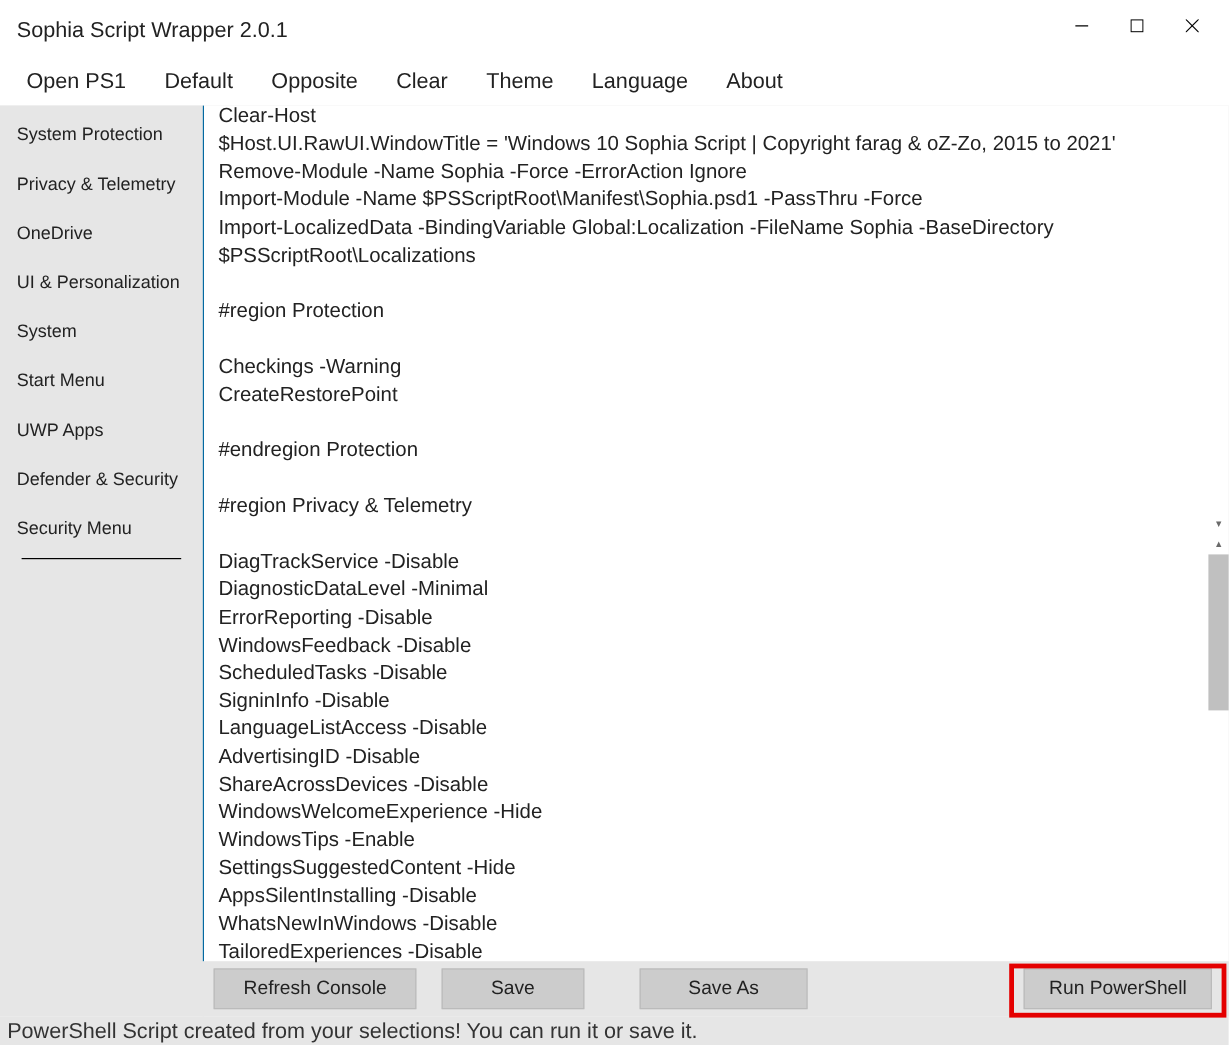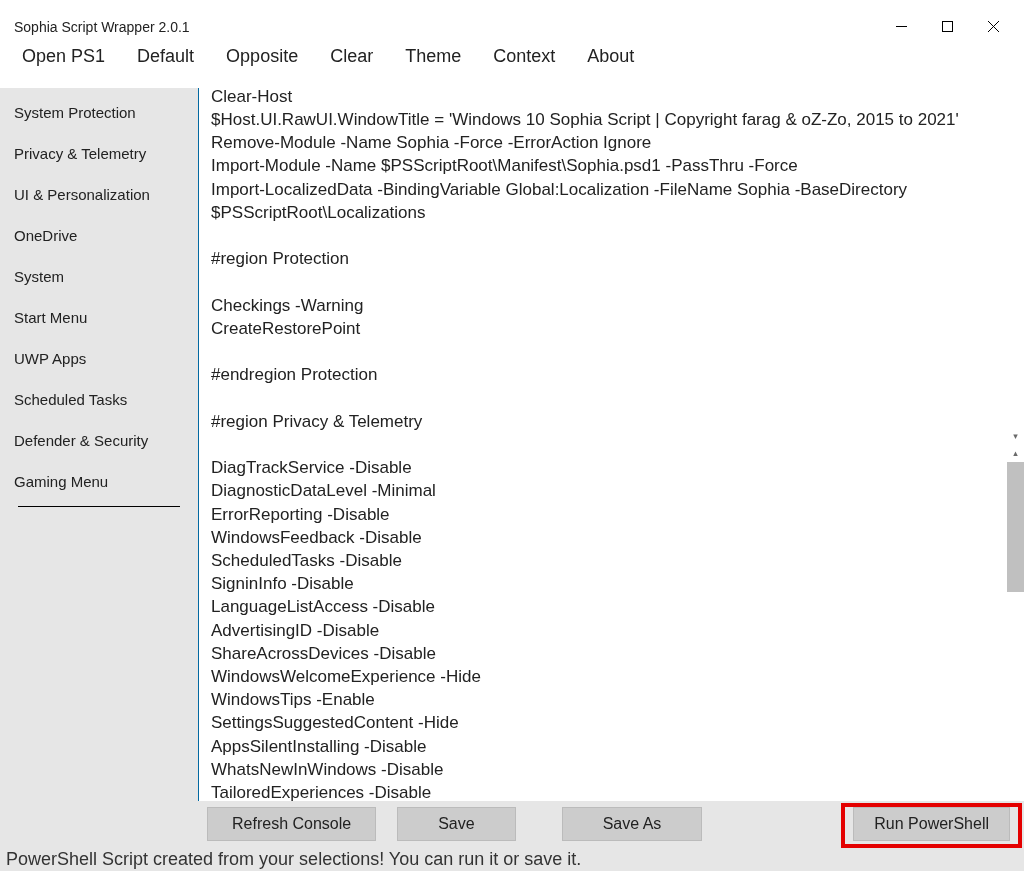--- a/index.html
+++ b/index.html
@@ -12,23 +12,23 @@
       background: #fff;
       width: 1024px;
       height: 871px;
       overflow: hidden;
       display: flex;
       flex-direction: column;
     }
     .titlebar {
       height: 36px;
       display: flex;
-      align-items: center;
+      align-items: flex-end;
       padding: 17px 8px 0 14px;
-      font-size: 14px;
+      font-size: 18px;
       color: #222;
     }
     .titlebar-title {
       flex: 1;
     }
     .titlebar-controls {
       display: flex;
     }
     .titlebar-btn {
       width: 46px;
@@ -39,39 +39,39 @@
       font-size: 14px;
       color: #000;
     }
     .titlebar-btn svg {
       width: 11px;
       height: 11px;
     }
     .menubar {
       height: 52px;
       display: flex;
-      align-items: flex-start;
+      align-items: flex-end;
       padding: 0 6px;
       gap: 0;
     }
     .menubar-item {
       padding: 10px 16px;
       font-size: 18px;
       color: #222;
       cursor: default;
       white-space: nowrap;
     }
     .main {
       flex: 1;
       display: flex;
       background: #e6e6e6;
       min-height: 0;
     }
     .sidebar {
-      width: 198px;
+      width: 169px;
       background: #e6e6e6;
       padding: 4px 0;
       overflow-y: auto;
     }
     .sidebar-item {
       padding: 12px 14px;
       font-size: 15px;
       color: #222;
       cursor: default;
       background: #e6e6e6;
@@ -203,36 +203,35 @@
     </div>
   </div>
 </div>
 
 <div class="menubar">
   <div class="menubar-item">Open PS1</div>
   <div class="menubar-item">Default</div>
   <div class="menubar-item">Opposite</div>
   <div class="menubar-item">Clear</div>
   <div class="menubar-item">Theme</div>
-  <div class="menubar-item">Context</div>
+  <div class="menubar-item">Language</div>
   <div class="menubar-item">About</div>
 </div>
 
 <div class="main">
   <div class="sidebar">
     <div class="sidebar-item">System Protection</div>
     <div class="sidebar-item">Privacy &amp; Telemetry</div>
+    <div class="sidebar-item">OneDrive</div>
     <div class="sidebar-item">UI &amp; Personalization</div>
-    <div class="sidebar-item">OneDrive</div>
     <div class="sidebar-item">System</div>
     <div class="sidebar-item">Start Menu</div>
     <div class="sidebar-item">UWP Apps</div>
-    <div class="sidebar-item">Scheduled Tasks</div>
     <div class="sidebar-item">Defender &amp; Security</div>
-    <div class="sidebar-item">Gaming Menu</div>
+    <div class="sidebar-item">Security Menu</div>
     <div class="sidebar-sep"></div>
   </div>
 
   <div class="content-wrap">
     <div class="console-area">
       <div class="console-text">Clear-Host
 $Host.UI.RawUI.WindowTitle = 'Windows 10 Sophia Script | Copyright farag &amp; oZ-Zo, 2015 to 2021'
 Remove-Module -Name Sophia -Force -ErrorAction Ignore
 Import-Module -Name $PSScriptRoot\Manifest\Sophia.psd1 -PassThru -Force
 Import-LocalizedData -BindingVariable Global:Localization -FileName Sophia -BaseDirectory $PSScriptRoot\Localizations

